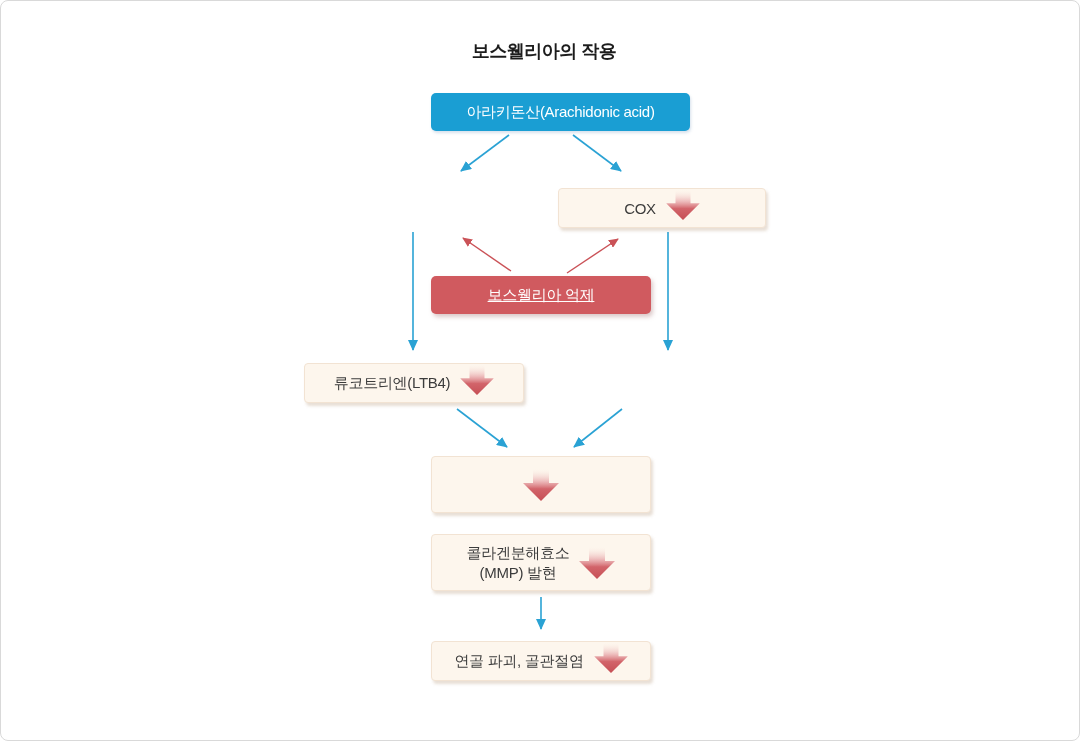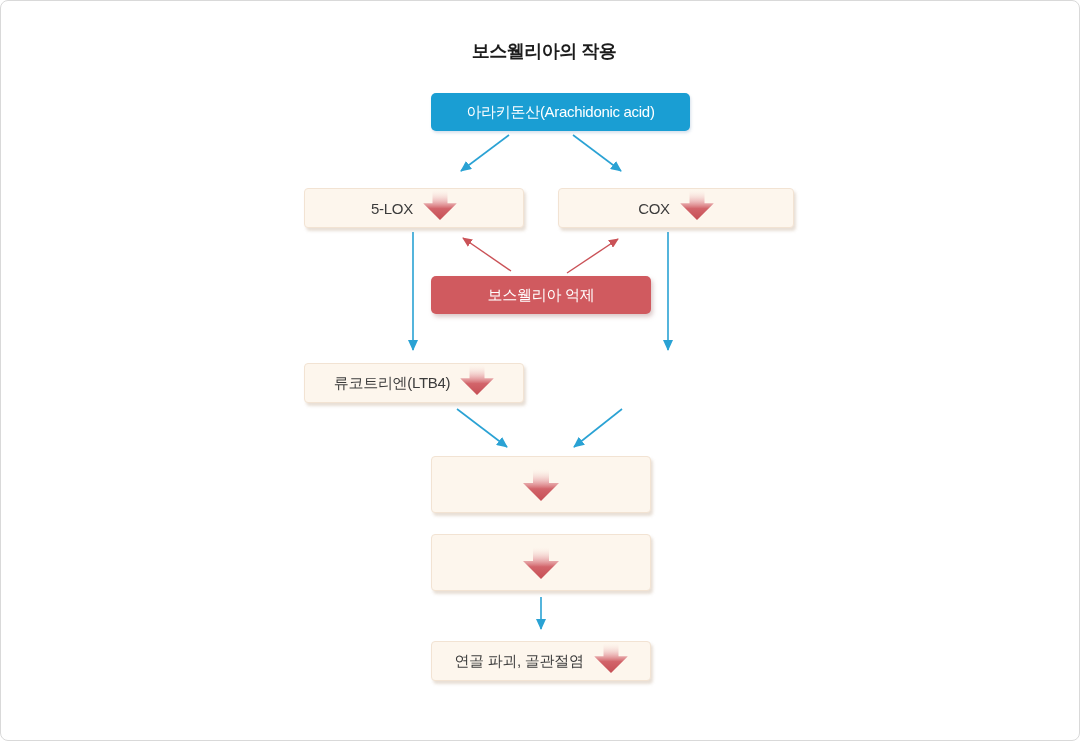--- a/index.html
+++ b/index.html
@@ -76,30 +76,31 @@
     background: var(--accent-blue);
     color: var(--text-white);
     border-radius: 5px;
     box-shadow: 1px 2px 3px rgba(140, 170, 200, 0.35);
   }
   .node.red {
     background: var(--accent-red);
     color: var(--text-white);
     border-radius: 5px;
     box-shadow: 2px 3px 4px rgba(185, 150, 150, 0.5);
+    text-decoration: underline;
   }
 
   .lines { text-align: center; line-height: 20px; }
 
   .icon-sm { width: 34px; height: 30px; margin-top: -7px; flex: 0 0 auto; }
   .icon-lg { width: 36px; height: 34px; flex: 0 0 auto; }
 
   #n-arachidonic { left: 430px; top:  92px; width: 259px; height: 38px; }
   #n-lox         { left: 303px; top: 187px; width: 220px; height: 40px; }
-  #n-cox         { left: 557px; top: 187px; width: 236px; height: 40px; }
+  #n-cox         { left: 557px; top: 187px; width: 208px; height: 40px; }
   #n-boswellia   { left: 430px; top: 275px; width: 220px; height: 38px; }
   #n-ltb4        { left: 303px; top: 362px; width: 220px; height: 40px; }
   #n-pge2        { left: 557px; top: 362px; width: 220px; height: 40px; }
   #n-infl        { left: 430px; top: 455px; width: 220px; height: 57px; }
   #n-mmp         { left: 430px; top: 533px; width: 220px; height: 57px; }
   #n-cart        { left: 430px; top: 640px; width: 220px; height: 40px; }
 </style>
 </head>
 <body>
 
@@ -138,26 +139,20 @@
     <line class="blue" x1="456" y1="408" x2="506" y2="446" marker-end="url(#mBlue)"></line>
     <line class="blue" x1="621" y1="408" x2="573" y2="446" marker-end="url(#mBlue)"></line>
 
     <line class="blue" x1="540" y1="596" x2="540" y2="628" marker-end="url(#mBlue)"></line>
   </svg>
 
   <div class="node blue" id="n-arachidonic">
     <span>아라키돈산(Arachidonic acid)</span>
   </div>
 
-  <div class="node cream" id="n-lox">
-    <span>5-LOX</span>
-    <svg class="icon-sm" viewBox="0 0 36 32">
-        <use href="#blockArrow"></use>
-      </svg>
-  </div>
 
   <div class="node cream" id="n-cox">
     <span>COX</span>
     <svg class="icon-sm" viewBox="0 0 36 32">
         <use href="#blockArrow"></use>
       </svg>
   </div>
 
   <div class="node red" id="n-boswellia">
     <span>보스웰리아 억제</span>
@@ -171,20 +166,24 @@
   </div>
 
 
   <div class="node cream" id="n-infl">
     <svg class="icon-lg" viewBox="0 0 36 32">
         <use href="#blockArrow"></use>
       </svg>
   </div>
 
   <div class="node cream" id="n-mmp">
+    <div class="lines">
+      <div>콜라겐분해효소</div>
+      <div>(MMP) 발현</div>
+    </div>
     <svg class="icon-lg" viewBox="0 0 36 32">
         <use href="#blockArrow"></use>
       </svg>
   </div>
 
   <div class="node cream" id="n-cart">
     <span>연골 파괴, 골관절염</span>
     <svg class="icon-sm" viewBox="0 0 36 32">
         <use href="#blockArrow"></use>
       </svg>

